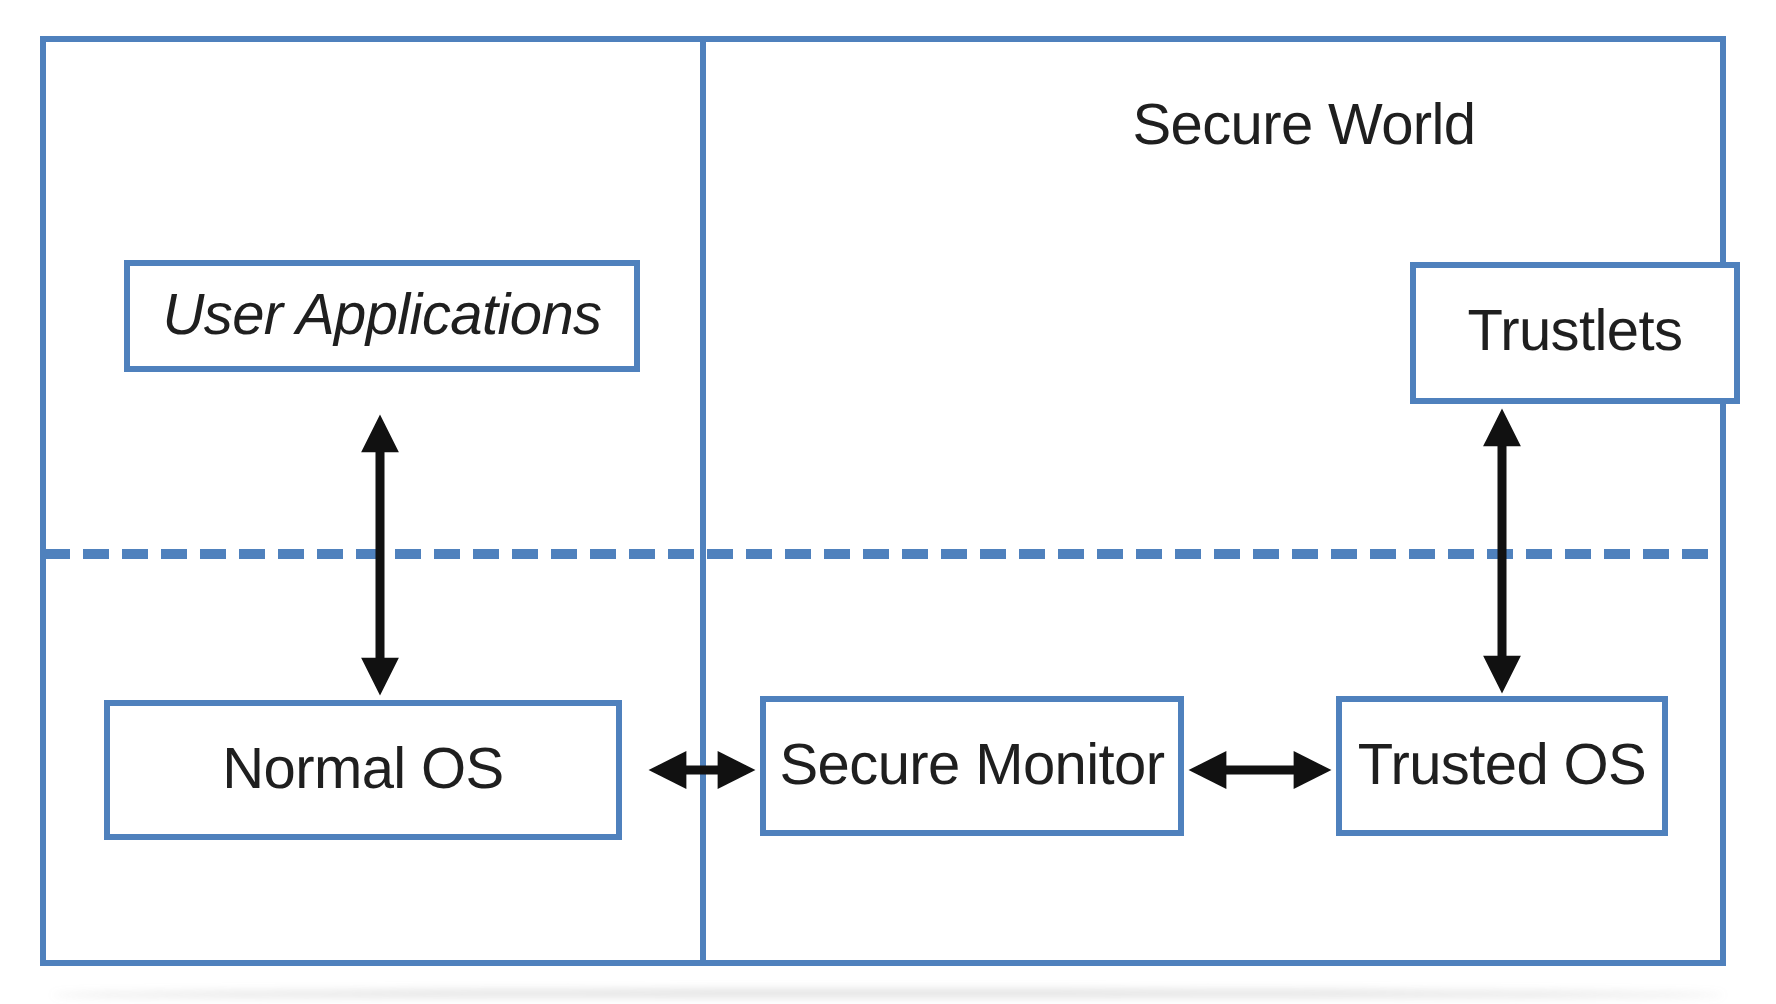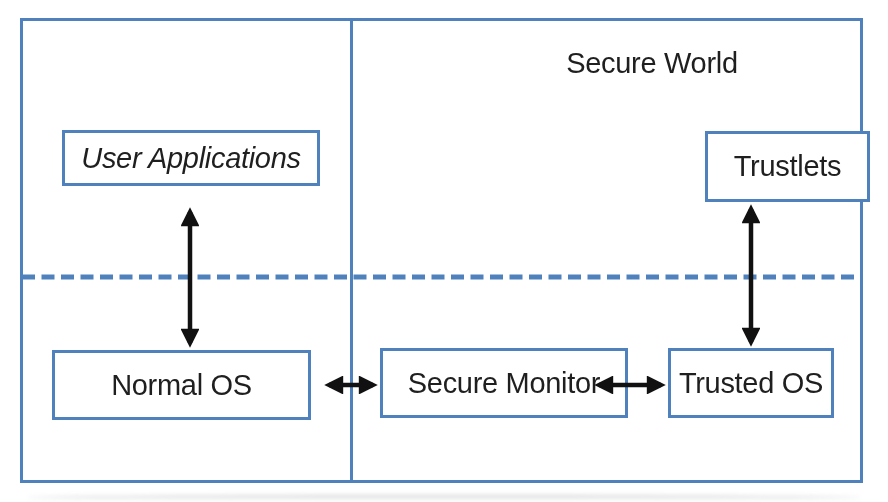--- a/index.html
+++ b/index.html
@@ -38,21 +38,21 @@
     border:3px solid var(--blue);
     box-sizing:border-box;
     background:var(--bg);
     display:flex;align-items:center;justify-content:center;
     font-size:29px;color:var(--text);letter-spacing:-0.3px;
     white-space:nowrap;
   }
   .node.user-apps{left:62px;top:130px;width:258px;height:56px;font-style:italic;}
   .node.trustlets{left:668px;top:131px;width:165px;height:71px;margin-left:37px;}
   .node.normal-os{left:52px;top:350px;width:259px;height:70px;}
-  .node.secure-monitor{left:380px;top:348px;width:248px;height:70px;}
+  .node.secure-monitor{left:380px;top:348px;width:212px;height:70px;}
   .node.trusted-os{left:668px;top:348px;width:166px;height:70px;}
   svg.overlay{
     position:absolute;left:0;top:0;width:888px;height:502px;
     pointer-events:none;
   }
   .slide-shadow{
     position:absolute;left:26px;top:495px;width:836px;height:5px;
     background:linear-gradient(to bottom, rgba(110,110,110,0.35), rgba(255,255,255,0));
     filter:blur(2px);
     border-radius:50%;

